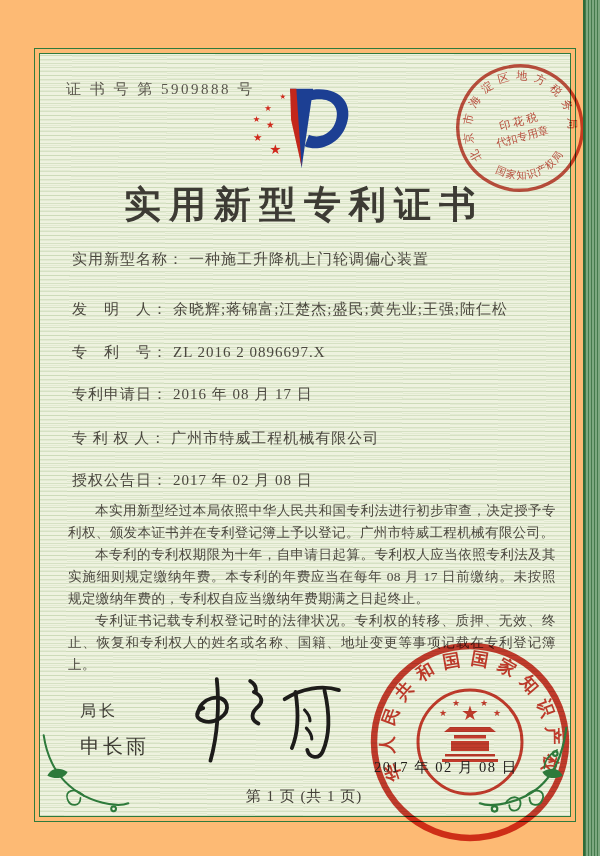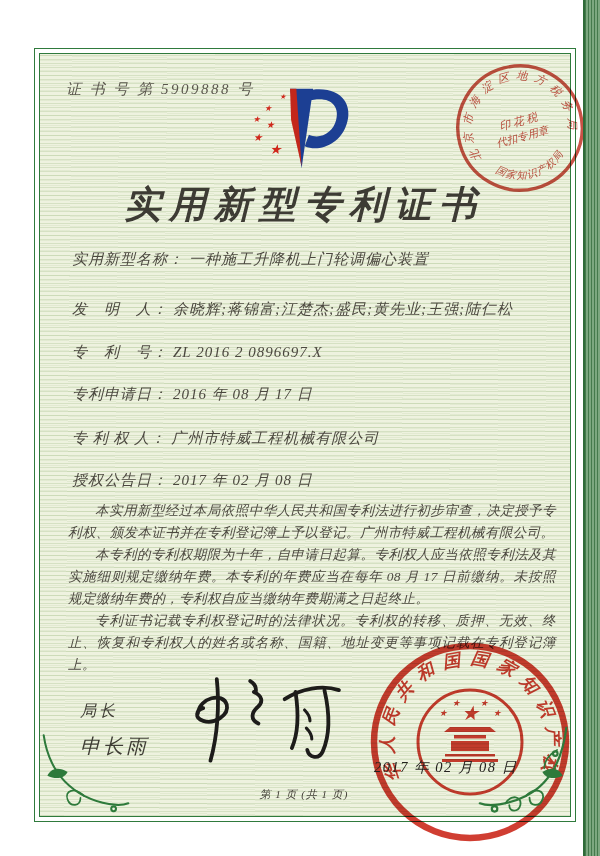--- a/index.html
+++ b/index.html
@@ -1,21 +1,21 @@
 <!DOCTYPE html>
 <html><head>
 <meta charset="utf-8">
 <style>
   html,body{margin:0;padding:0;}
   body{
     width:600px;height:856px;position:relative;overflow:hidden;
     background:#f2efe2;
     font-family:"Liberation Serif","DejaVu Serif",serif;
   }
-  .page{position:absolute;left:0;top:0;width:600px;height:856px;background:#ffffff;font-style:italic;}
+  .page{position:absolute;left:0;top:0;width:600px;height:856px;background:#fdba74;}
   .binding-edge{
     position:absolute;left:583px;top:0;width:17px;height:856px;
     background:#6a9c6e;
     background-image:repeating-linear-gradient(90deg, rgba(22,80,34,.45) 0 1px, rgba(255,255,255,0.12) 1px 3px);
     border-left:2px solid #2e6b38;
   }
   .frame-outer{
     position:absolute;left:34px;top:48px;width:540px;height:772px;
     border:1.5px solid #2f7a3c;
   }
@@ -57,21 +57,21 @@
   .seal{
     position:absolute;left:368px;top:640px;width:204px;height:204px;
     mix-blend-mode:multiply;opacity:.93;
   }
   .seal-date{
     position:absolute;left:374px;top:758px;
     font-size:14.5px;color:#23211e;letter-spacing:1.5px;z-index:5;
   }
   .footer{
     position:absolute;left:34px;top:787px;width:540px;text-align:center;
-    font-size:11px;color:#45423a;letter-spacing:1px;
+    font-size:15px;color:#45423a;letter-spacing:1px;
   }
   .ornament{position:absolute;width:92px;height:92px;z-index:1;}
   .orn-br{left:478px;top:726px;}
   .orn-bl{left:40px;top:726px;transform:scaleX(-1);}
   svg text{font-family:"Liberation Serif","DejaVu Serif",serif;}
 </style>
 </head>
 <body>
 
 <div class="page">

